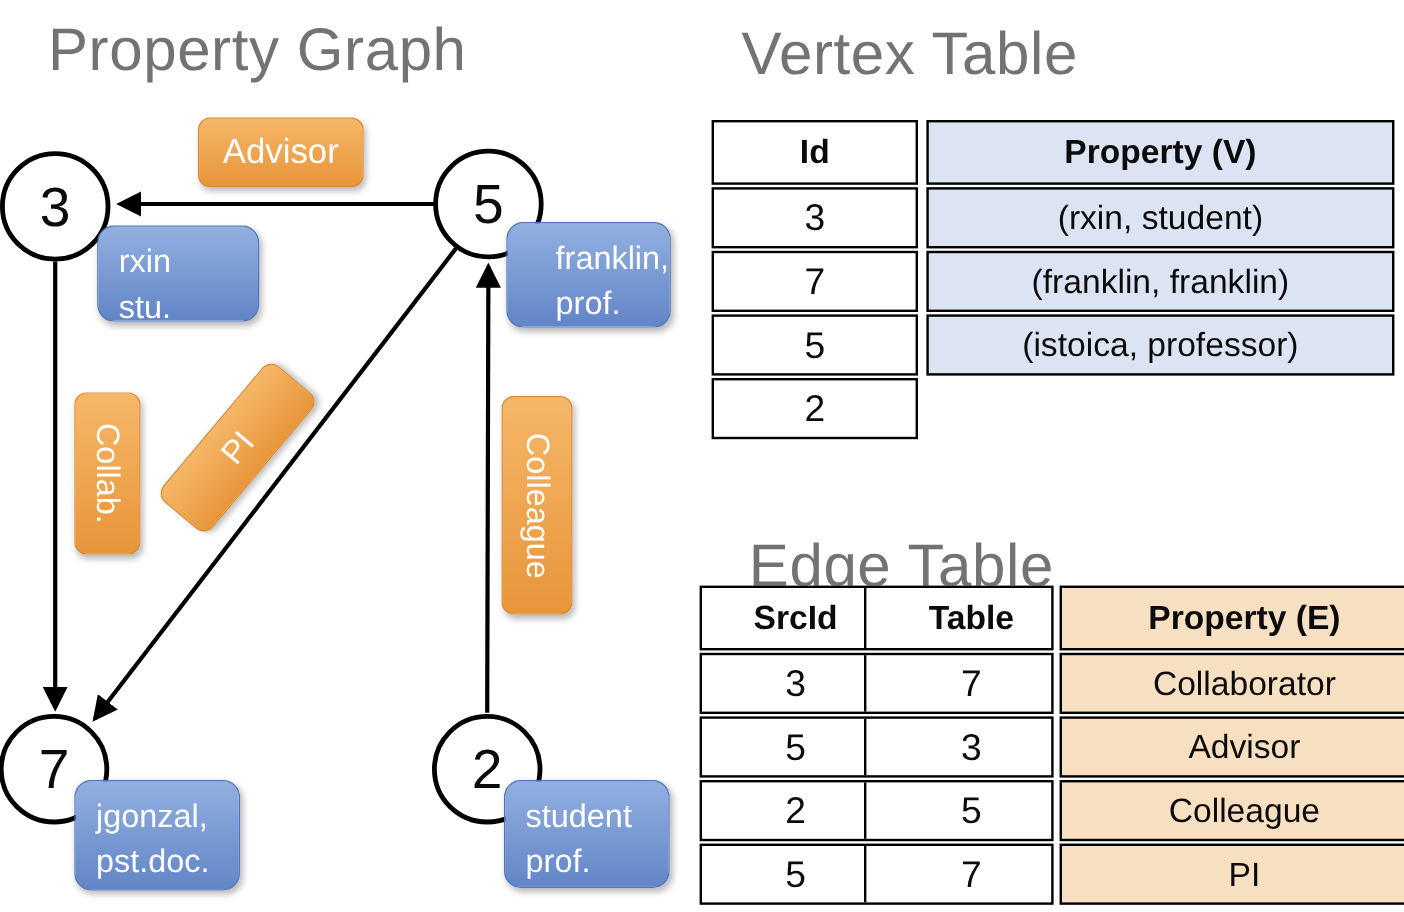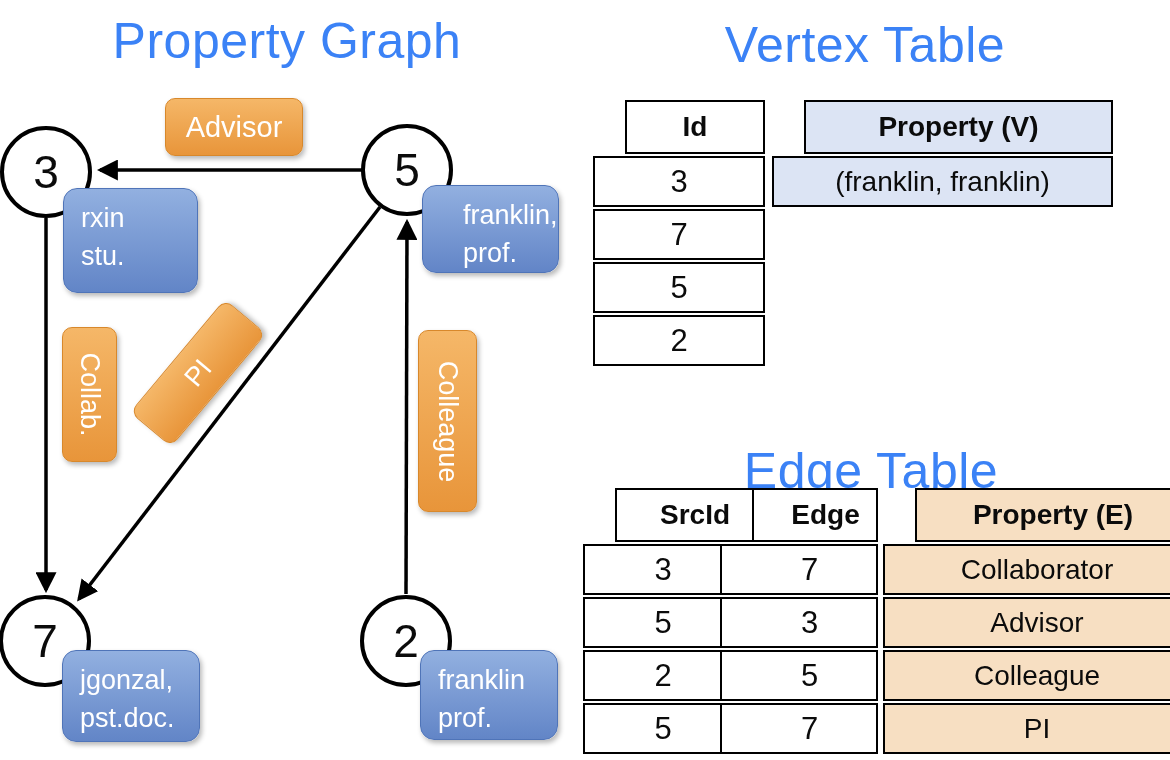--- a/index.html
+++ b/index.html
@@ -2,22 +2,22 @@
 <html style="--ink: #000000; --orange-top: #f5b768; --orange-bottom: #e8953a; --orange-border: #d8882b; --blue-top: #92b0e0; --blue-bottom: #6285c7; --blue-border: #4f74b8; --vertex-cell: #dce4f4; --edge-cell: #f7dfc2;"><head>
 <meta charset="utf-8">
 <style>
   html,body{margin:0;padding:0;background:#ffffff;}
   .stage{
     position:relative;width:1170px;height:760px;overflow:hidden;
     background:#fff;color:var(--ink,#000);
     font-family:"Liberation Sans",sans-serif;font-weight:300;
   }
   .title{
-    position:absolute;text-align:center;font-size:50px;letter-spacing:.5px;
-    color:#3b82f6;white-space:nowrap;line-height:1.1;
+    position:absolute;text-align:left;font-size:50px;letter-spacing:.5px;
+    color:#737373;white-space:nowrap;line-height:1.1;
   }
   
   .edges-svg{position:absolute;left:0;top:0;}
   .node{
     position:absolute;width:92px;height:92px;border-radius:50%;
     border:4px solid #000;background:#fff;box-sizing:border-box;
     display:flex;align-items:center;justify-content:center;
     font-size:46px;color:#0b0b0b;
   }
   .elabel{
@@ -37,21 +37,21 @@
     color:#fff;font-size:27px;line-height:1.42;
     padding:10px 8px 8px 17px;box-sizing:border-box;
   }
   
   .tblock{position:absolute;}
   .trow{
     border:2px solid #000;box-sizing:border-box;margin-bottom:2px;
     display:flex;align-items:center;justify-content:center;
     background:#fff;font-size:28px;color:#0b0b0b;white-space:nowrap;
   }
-  .trow.head{height:54px;font-weight:bold;margin-left:32px;}
+  .trow.head{height:54px;font-weight:bold;}
   .trow.body{height:51px;}
   .trow.num{font-size:31px;}
   .trow.vfill{background:var(--vertex-cell,#dce4f4);}
   .trow.efill{background:var(--edge-cell,#f7dfc2);}
   .split{justify-content:flex-start;padding:0;}
   .split .c1,.split .c2{
     height:100%;display:flex;align-items:center;justify-content:center;box-sizing:border-box;padding-left:21px;
   }
   .split .c1{width:137px;border-right:2px solid #000;}
   .split .c2{flex:1;}
@@ -94,58 +94,60 @@
   <div class="elabel" style="left:62px;top:327px;width:55px;height:135px;">
     <span class="rot90">Collab.</span>
   </div>
   <div class="elabel" style="left:124px;top:346px;width:148px;height:54px;transform:rotate(-50deg);">
     <span>PI</span>
   </div>
   <div class="elabel" style="left:418px;top:330px;width:59px;height:182px;">
     <span class="rot90">Colleague</span>
   </div>
 
-  <div class="vprop" style="left:63px;top:188px;width:135px;height:105px;">
+  <div class="vprop" style="left:81px;top:188px;width:135px;height:80px;">
     <div>rxin</div>
     <div>stu.</div>
   </div>
   <div class="vprop" style="left:422px;top:185px;width:137px;height:88px;padding-left:40px;">
     <div>franklin,</div>
     <div>prof.</div>
   </div>
   <div class="vprop" style="left:62px;top:650px;width:138px;height:92px;">
     <div>jgonzal,</div>
     <div>pst.doc.</div>
   </div>
   <div class="vprop" style="left:420px;top:650px;width:138px;height:90px;">
-    <div>franklin</div>
+    <div>student</div>
     <div>prof.</div>
   </div>
 
   <div class="title" style="left:618px;top:18px;width:494px;">Vertex Table</div>
 
   <div class="tblock" style="left:593px;top:100px;width:172px;">
     <div class="trow head">Id</div>
     <div class="trow body num">3</div>
     <div class="trow body num">7</div>
     <div class="trow body num">5</div>
     <div class="trow body num">2</div>
   </div>
 
-  <div class="tblock" style="left:772px;top:100px;width:341px;">
+  <div class="tblock" style="left:772px;top:100px;width:390px;">
     <div class="trow head vfill">Property (V)</div>
+    <div class="trow body vfill">(rxin, student)</div>
     <div class="trow body vfill">(franklin, franklin)</div>
+    <div class="trow body vfill">(istoica, professor)</div>
   </div>
 
   <div class="title" style="left:624px;top:403px;width:494px;margin-top:41px;">Edge Table</div>
 
   <div class="tblock" style="left:583px;top:488px;width:295px;">
     <div class="trow head split">
       <div class="c1">SrcId</div>
-      <div class="c2">Edge</div>
+      <div class="c2">Table</div>
     </div>
     <div class="trow body num split">
       <div class="c1">3</div>
       <div class="c2">7</div>
     </div>
     <div class="trow body num split">
       <div class="c1">5</div>
       <div class="c2">3</div>
     </div>
     <div class="trow body num split">

